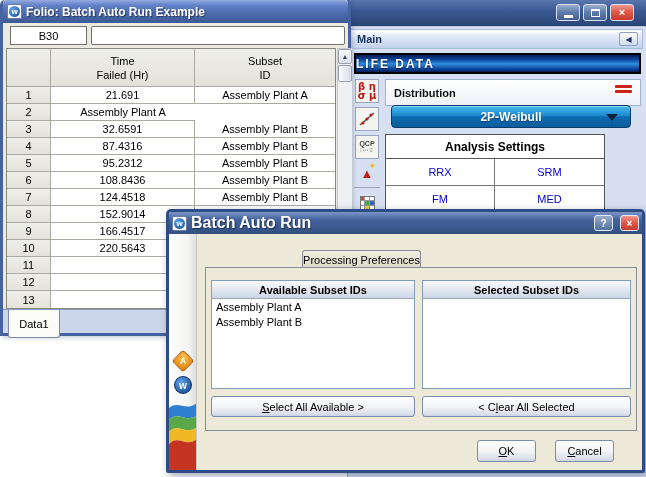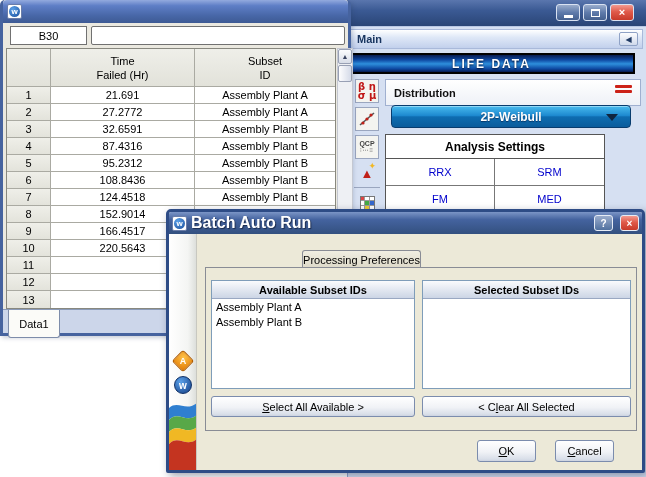--- a/index.html
+++ b/index.html
@@ -21,25 +21,25 @@
 
   #main-panel { position:absolute; left:347px; top:26px; width:299px; height:451px; z-index:1;
     background:#d6e0f2; border-left:1px solid #93a8d0; border-top:1px solid #b9c8e4; }
   #main-header { position:absolute; left:2px; top:2px; right:3px; height:20px;
     background:linear-gradient(180deg,#ffffff 0%,#dfe8f7 40%,#c2d0ec 100%);
     border:1px solid #a9b9da; display:flex; align-items:center; }
   #main-header .lbl { color:#17335e; font-weight:bold; font-size:11px; padding-left:6px; }
   #collapse-btn { position:absolute; right:4px; top:2px; width:19px; height:14px;
     border:1px solid #8fa2c6; border-radius:2px; background:linear-gradient(180deg,#fdfdfe,#cfd9ec);
     font-size:8px; color:#203a64; display:flex; align-items:center; justify-content:center; }
-  #lifedata-banner { position:absolute; left:0; top:26px; width:287px; height:21px;
+  #lifedata-banner { position:absolute; left:6px; top:26px; width:287px; height:21px;
     border:2px solid #000;
     background:linear-gradient(180deg,#071b4e 0%,#0d47a0 28%,#2e8fdc 52%,#0d47a0 82%,#071b4e 100%);
     color:#fff; font-weight:bold; font-size:12px; letter-spacing:2px;
-    display:flex; align-items:center; justify-content:center; text-shadow:0 1px 2px #001030; }
+    display:flex; align-items:center; text-shadow:0 1px 2px #001030; }
 
   .sideicon { position:absolute; left:7px; width:24px; height:24px; background:#f4f4f0;
     border:1px solid #9aa6bf; display:flex; align-items:center; justify-content:center; overflow:hidden; }
   .greekpair { font-family:"DejaVu Sans", sans-serif; color:#c01818; font-size:10px; font-weight:bold; line-height:9px; text-align:center; }
   .qcptxt { color:#444; font-size:7px; font-weight:bold; line-height:7px; text-align:center; }
   .qcptxt .mini { color:#888; font-size:6px; letter-spacing:1px; }
   .icon-sep { position:absolute; left:6px; top:160px; width:26px; height:0; border-top:1px solid #9aa6bf; }
 
   #dist-box { position:absolute; left:37px; top:52px; width:256px; height:27px;
     background:linear-gradient(180deg,#ffffff,#eef1f7); border:1px solid #a0b0d0;
@@ -266,20 +266,21 @@
         <div class="cell">MED</div>
       </div>
     </div>
   </div>
 
   <div id="folio">
     <div id="folio-titlebar">
       <div class="w-doc">
           <div class="wc">w</div>
         </div>
+      <span class="ttl">Folio: Batch Auto Run Example</span>
     </div>
     <div id="folio-body">
       <div id="cellref">B30</div>
       <input id="formula" type="text" value="" style="">
 
       <div id="grid">
         <div class="trow hdr">
           <div class="cnum"></div>
           <div>
             <span>Time</span>
@@ -290,21 +291,20 @@
             <span>ID</span>
           </div>
         </div>
         <div class="trow r">
             <div class="cnum">1</div>
             <div>21.691</div>
             <div>Assembly Plant A</div>
           </div>
         <div class="trow r">
             <div class="cnum">2</div>
-            <div>27.2772</div>
             <div>Assembly Plant A</div>
           </div>
         <div class="trow r">
             <div class="cnum">3</div>
             <div>32.6591</div>
             <div>Assembly Plant B</div>
           </div>
         <div class="trow r">
             <div class="cnum">4</div>
             <div>87.4316</div>

